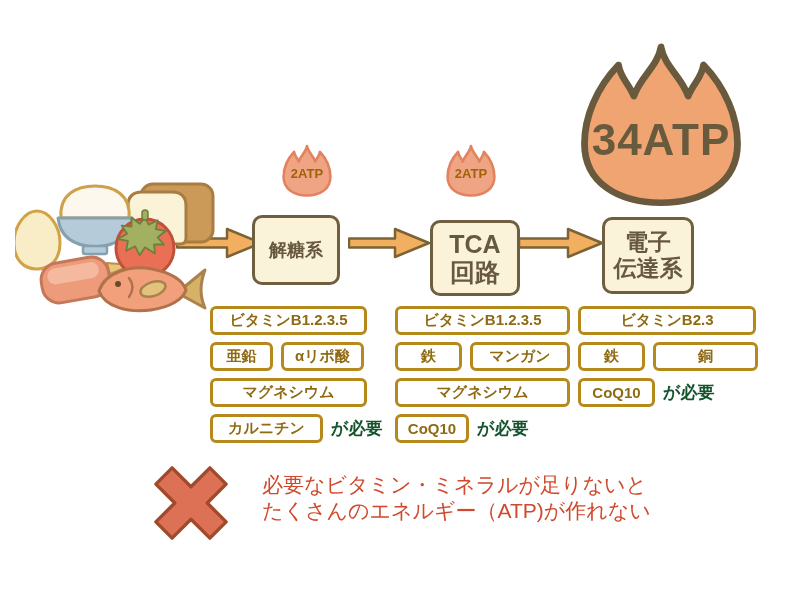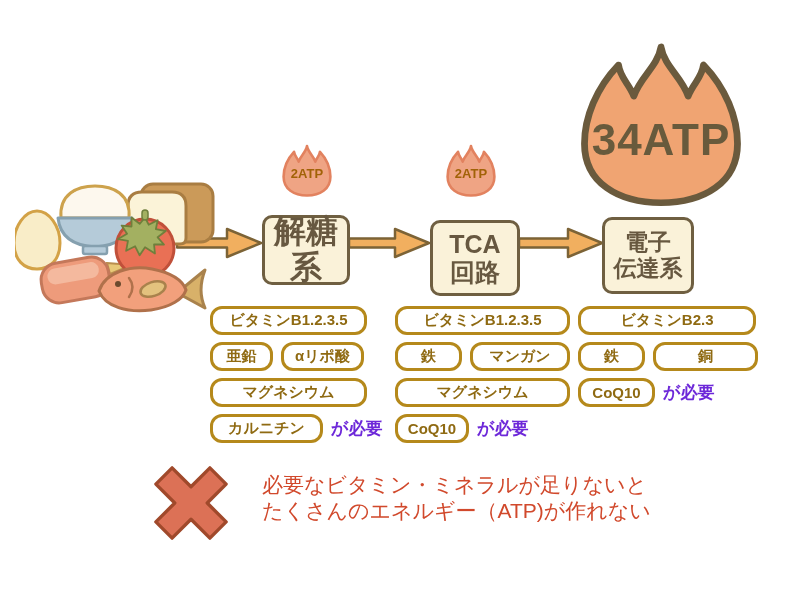--- a/index.html
+++ b/index.html
@@ -27,28 +27,28 @@
     position:absolute;left:0;right:0;text-align:center;
     font-weight:700;
   }
   .flame-text.small{top:54%;transform:translateY(-50%);color:#a16207;font-size:13px;letter-spacing:0;}
   .flame-text.big{top:60%;transform:translateY(-50%);color:#685A3C;font-size:44px;letter-spacing:1px;}
   
   .req-col{position:absolute;display:flex;flex-direction:column;gap:7px;}
   .req-row{display:flex;gap:8px;align-items:center;}
   .badge{
     box-sizing:border-box;height:29px;
-    border:3px solid #B5891B;border-radius:12px;
+    border:3px solid #B5891B;border-radius:6px;
     background:#ffffff;
     display:flex;align-items:center;justify-content:center;
     color:#8F6A12;font-weight:700;font-size:15px;
     padding:0 6px;white-space:nowrap;
   }
   .suffix{
-    color:#6d28d9;font-weight:700;font-size:17px;white-space:nowrap;
+    color:#14532d;font-weight:700;font-size:17px;white-space:nowrap;
   }
   
   .warn-text{
     position:absolute;left:262px;top:472px;
     color:#D1492C;font-weight:400;font-size:21px;line-height:26px;
     white-space:nowrap;
   }
 </style>
 </head>
 <body>
@@ -120,21 +120,21 @@
   <div class="flame-text small">2ATP</div>
 </div>
 
 <div class="flame-wrap" style="left:576px;top:42px;width:170px;height:164px;">
   <svg width="170" height="164" viewBox="0 0 100 100" preserveAspectRatio="none">
     <path d="M50 3 C48 15 38 21 34 33 C31 25 26 22 25 14 C12 28 5 46 5 62 C5 86 25 98 50 98 C75 98 95 86 95 62 C95 46 88 28 75 14 C74 22 69 25 66 33 C62 21 52 15 50 3 Z" fill="#F0A472" stroke="#6A5A3D" stroke-width="4" stroke-linejoin="round"></path>
   </svg>
   <div class="flame-text big">34ATP</div>
 </div>
 
-<div class="stage-box" style="left:262px;top:215px;width:88px;height:70px;font-size:32px;">
+<div class="stage-box" style="left:252px;top:215px;width:88px;height:70px;font-size:18px;">
   <span>解糖系</span>
 </div>
 <div class="stage-box" style="left:430px;top:220px;width:90px;height:76px;font-size:25px;">
   <span>TCA
 回路</span>
 </div>
 <div class="stage-box" style="left:602px;top:217px;width:92px;height:77px;font-size:23px;">
   <span>電子
 伝達系</span>
 </div>

